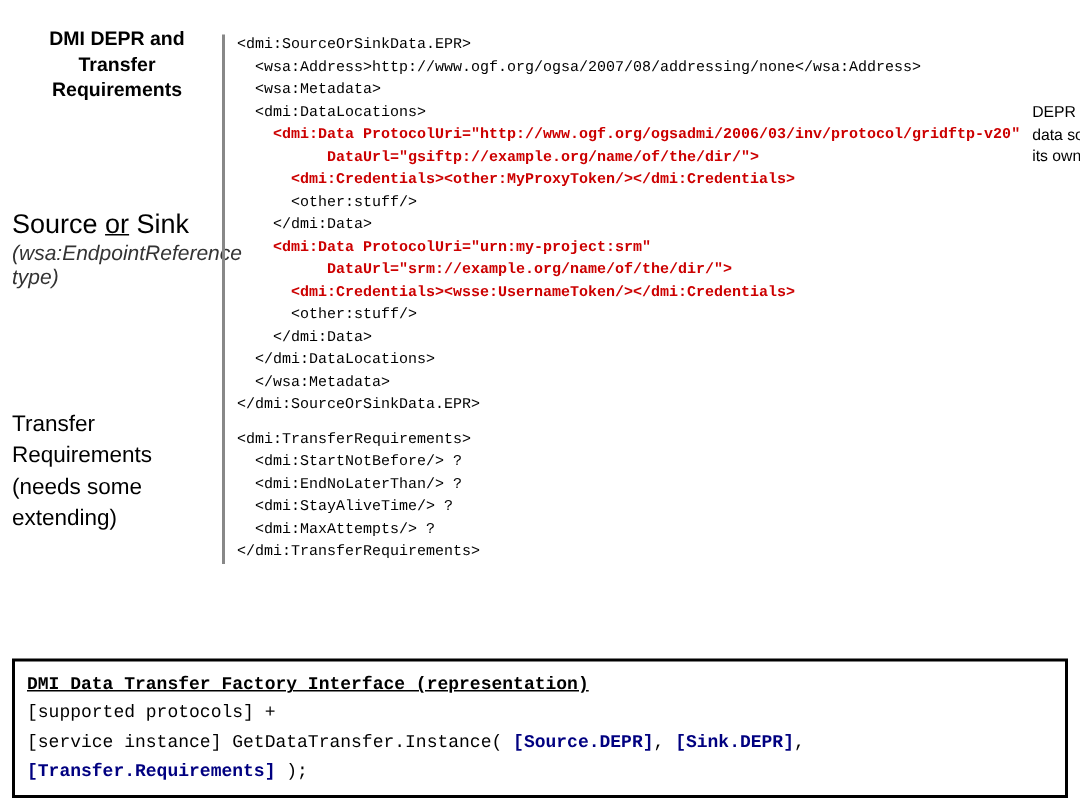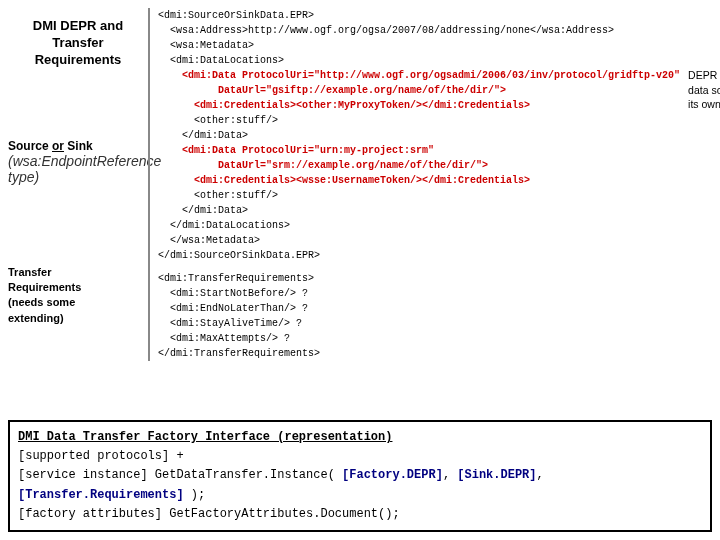--- a/index.html
+++ b/index.html
@@ -34,37 +34,37 @@
       font-size: 13px;
       font-weight: bold;
       line-height: 1.3;
       margin-bottom: 60px;
       text-align: center;
     }
     .source-sink-block {
       margin-top: 10px;
     }
     .source-sink-label {
-      font-size: 12px;
-      font-weight: bold;
+      font-size: 18px;
+      font-weight: normal;
     }
     .source-sink-label u {
       text-decoration: underline;
     }
     .source-sink-sub {
       font-size: 14px;
       color: #333;
       font-style: italic;
     }
     .transfer-req-block {
       margin-top: 80px;
     }
     .transfer-req-label {
-      font-size: 11px;
-      font-weight: bold;
+      font-size: 15px;
+      font-weight: normal;
       line-height: 1.4;
     }
     .code-line {
       display: block;
       white-space: pre;
       font-family: 'Courier New', monospace;
       font-size: 10px;
       line-height: 1.5;
     }
     .bottom-box {
@@ -83,20 +83,21 @@
       display: flex;
       flex-direction: column;
       flex: 1;
     }
     .code-and-note {
       display: flex;
       flex-direction: row;
     }
     .code-col {
       flex: 1;
+      margin-top: 15px;
     }
     .note-col {
       width: 210px;
       font-size: 10.5px;
       padding-left: 8px;
       line-height: 1.4;
       margin-top: 60px;
     }
   </style>
 </head>
@@ -152,17 +153,16 @@
           <span>DEPR defines alternative locations for the data source/sink and each &lt;Data/&gt; nests its own credentials.</span>
         </div>
       </div>
     </div>
   </div>
 
   <div class="bottom-box">
     <span class="underline-title">DMI Data Transfer Factory Interface (representation)</span><br>
     <span>[supported protocols] +</span><br>
     <span>
-      [service instance] GetDataTransfer.Instance( <span style="color:#000080; font-weight:bold;">[Factory.DEPR]</span>, <span style="color:#000080; font-weight:bold;">[Sink.DEPR]</span>, <span style="color:#000080; font-weight:bold;margin-top:28px;">[Transfer.Requirements]</span> );
+      [service instance] GetDataTransfer.Instance( <span style="color:#000080; font-weight:bold;">[Source.DEPR]</span>, <span style="color:#000080; font-weight:bold;">[Sink.DEPR]</span>, <span style="color:#000080; font-weight:bold;margin-top:28px;">[Transfer.Requirements]</span> );
     </span><br>
-    <span>[factory attributes] GetFactoryAttributes.Document();</span>
   </div>
 </div>
 
 </body></html>

